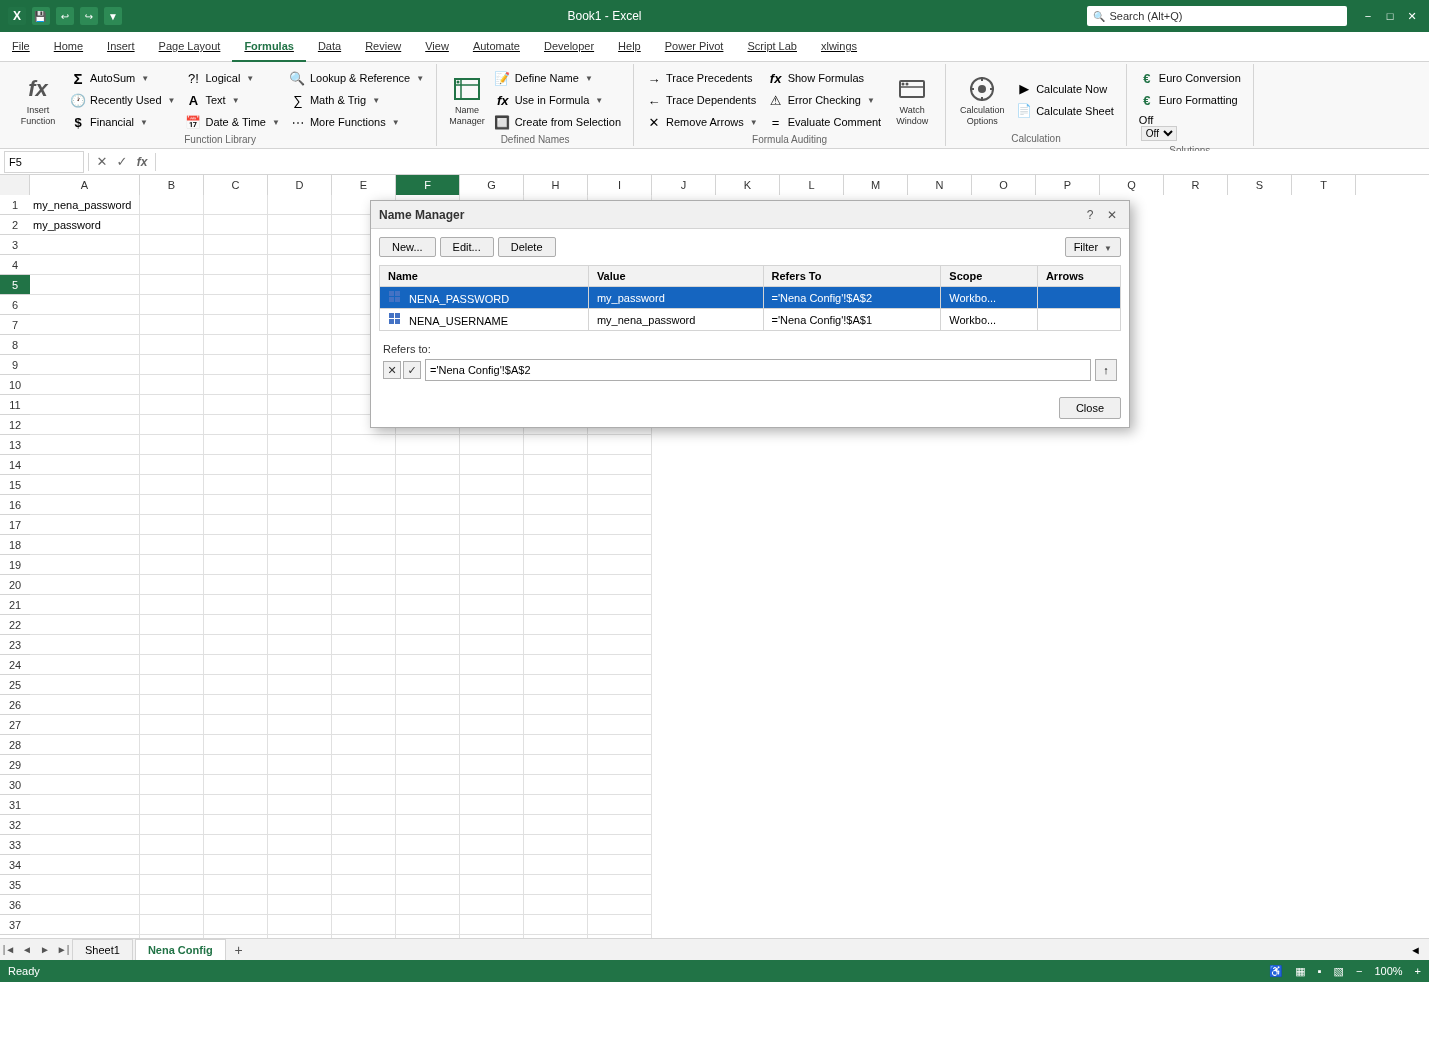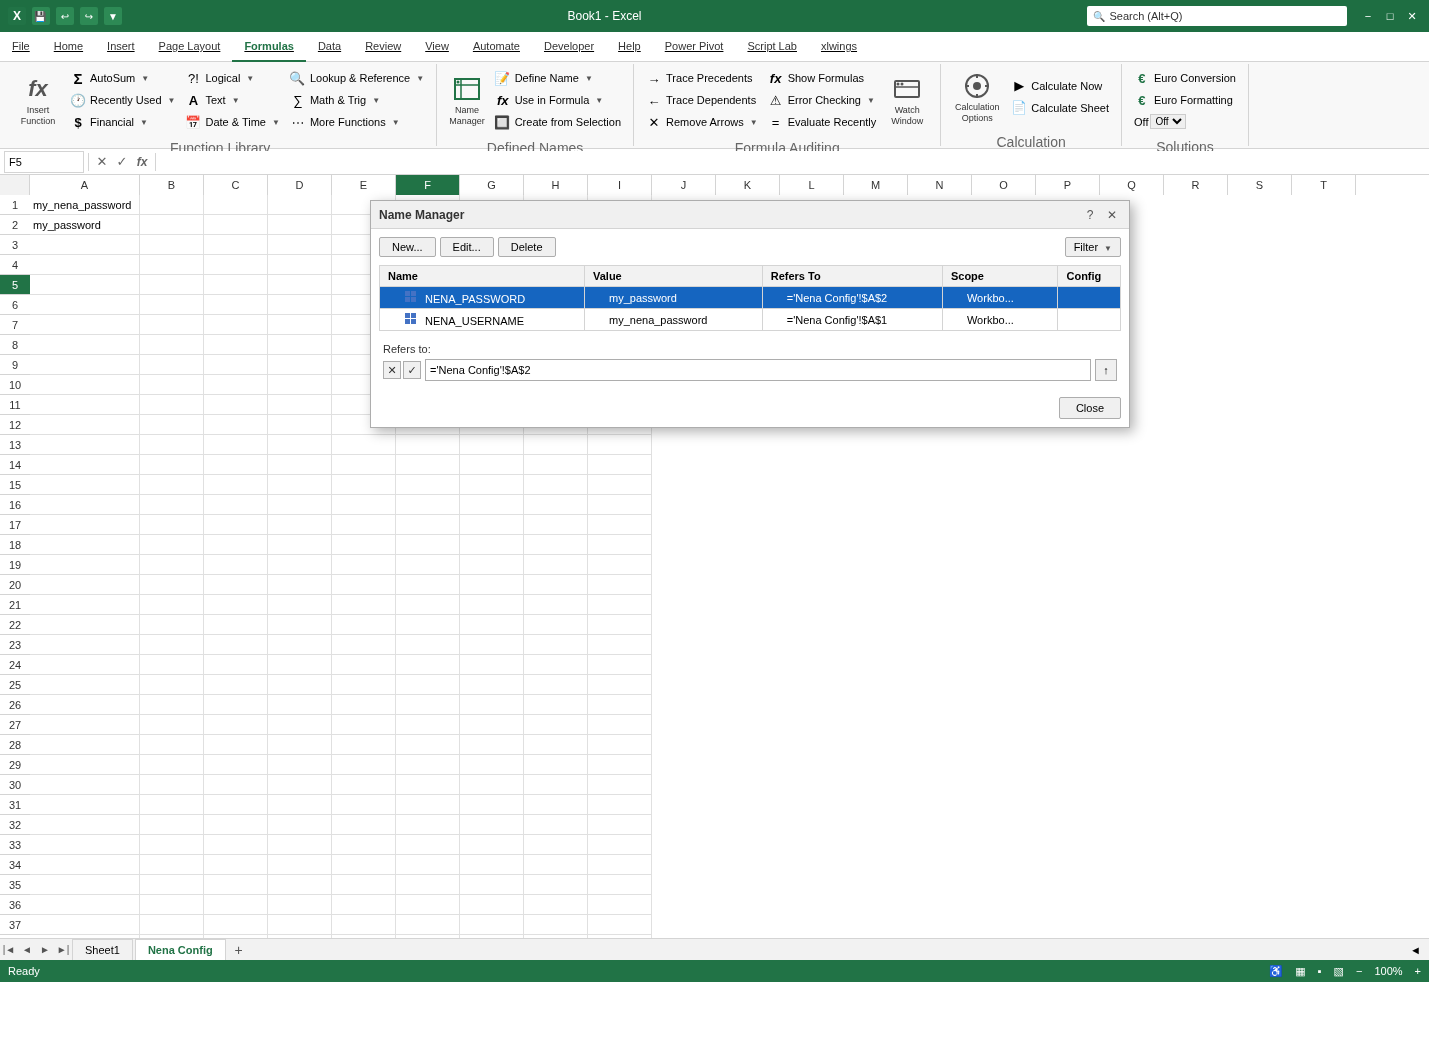--- a/index.html
+++ b/index.html
@@ -25,21 +25,21 @@
     .search-icon { color: #666; margin-right: 4px; font-size: 10px; }
 
     
     .ribbon { background: #f8f8f8; border-bottom: 1px solid #d4d4d4; }
     .ribbon-tabs { display: flex; background: #fff; border-bottom: 1px solid #d4d4d4; height: 30px; text-decoration: underline; }
     .ribbon-tab { padding: 0 12px; display: flex; align-items: center; font-size: 11px; cursor: pointer; color: #333; border-bottom: 2px solid transparent; height: 30px; }
     .ribbon-tab.active { color: #217346; border-bottom: 2px solid #217346; font-weight: 600; }
     .ribbon-content { display: flex; height: 86px; padding: 2px 4px; gap: 0; }
     .ribbon-group { display: flex; flex-direction: column; align-items: center; border-right: 1px solid #d4d4d4; padding: 4px 8px 0; min-width: fit-content; }
     .ribbon-group-items { display: flex; flex: 1; align-items: center; gap: 2px; }
-    .ribbon-group-label { font-size: 14px; color: #666; margin-top: 8px; padding-bottom: 2px; }
+    .ribbon-group-label { font-size: 10px; color: #666; margin-top: 2px; padding-bottom: 2px; }
     .ribbon-btn { display: flex; flex-direction: column; align-items: center; justify-content: center; padding: 2px 4px; cursor: pointer; border-radius: 2px; min-width: 40px; max-width: 60px; }
     .ribbon-btn-icon { width: 32px; height: 32px; display: flex; align-items: center; justify-content: center; font-size: 20px; }
     .ribbon-btn-label { font-size: 9px; color: #333; text-align: center; line-height: 1.2; }
     .ribbon-btn-small { display: flex; align-items: center; padding: 2px 4px; cursor: pointer; border-radius: 2px; gap: 4px; white-space: nowrap; }
     .ribbon-btn-small-icon { width: 16px; height: 16px; display: flex; align-items: center; justify-content: center; font-size: 13px; }
     .caret { font-size: 8px; color: #555; margin-left: 2px; }
 
     
     .formula-bar { display: flex; align-items: center; height: 26px; background: #fff; border-bottom: 1px solid #d4d4d4; padding: 0 4px; gap: 4px; }
     .name-box { width: 80px; height: 22px; border: 1px solid #d4d4d4; display: flex; align-items: center; padding: 0 4px; font-size: 11px; }
@@ -76,21 +76,21 @@
     .modal-title { font-size: 12px; font-weight: 700; color: #333; }
     .modal-title-btns { display: flex; gap: 4px; }
     .modal-title-btn { width: 18px; height: 18px; display: flex; align-items: center; justify-content: center; cursor: pointer; font-size: 12px; color: #555; }
     .modal-body { padding: 8px; }
     .modal-toolbar { display: flex; gap: 4px; margin-bottom: 8px; justify-content: space-between; }
     .modal-toolbar-left { display: flex; gap: 4px; }
     .modal-btn { padding: 3px 12px; border: 1px solid #adadad; background: #f0f0f0; font-size: 11px; cursor: pointer; border-radius: 2px; }
     .filter-btn { padding: 3px 8px; border: 1px solid #adadad; background: #f0f0f0; font-size: 11px; cursor: pointer; border-radius: 2px; display: flex; align-items: flex-end; gap: 4px; }
     .name-table { width: 100%; border-collapse: collapse; margin-bottom: 8px; }
     .name-table th { background: #f2f2f2; border: 1px solid #d4d4d4; padding: 4px 8px; font-size: 11px; text-align: left; font-weight: 600; }
-    .name-table td { border: 1px solid #d4d4d4; padding: 3px 24px; font-size: 11px; }
+    .name-table td { border: 1px solid #d4d4d4; padding: 3px 8px; font-size: 11px; }
     .name-table tr.selected td { background: #0078d4; color: #fff; }
     .name-table tr.selected td { background: #1565c0; color: #fff; }
     .name-icon { width: 14px; height: 14px; display: inline-flex; align-items: center; justify-content: center; margin-right: 4px; }
     .name-icon svg { width: 12px; height: 12px; }
     .refers-to-section { padding: 4px; }
     .refers-to-label { font-size: 11px; margin-bottom: 4px; color: #333; }
     .refers-to-input-row { display: flex; align-items: center; gap: 4px; }
     .refers-to-btns { display: flex; gap: 2px; }
     .refers-to-btn { width: 18px; height: 18px; border: 1px solid #adadad; background: #f0f0f0; display: flex; align-items: center; justify-content: center; cursor: pointer; font-size: 11px; color: #333; }
     .refers-to-input { flex: 1; height: 22px; border: 1px solid #adadad; padding: 0 4px; font-size: 11px; }
@@ -264,21 +264,21 @@
             <div class="ribbon-btn-small-icon" style="font-style:italic;font-weight:bold;">fx</div>
             <span>Show Formulas</span>
           </div>
           <div class="ribbon-btn-small">
             <div class="ribbon-btn-small-icon">⚠</div>
             <span>Error Checking</span>
             <span class="caret">▼</span>
           </div>
           <div class="ribbon-btn-small">
             <div class="ribbon-btn-small-icon">=</div>
-            <span>Evaluate Recently</span>
+            <span>Evaluate Comment</span>
           </div>
         </div>
         <div class="ribbon-btn" style="min-width:50px;">
           <div class="ribbon-btn-icon">
             <svg width="28" height="28" viewBox="0 0 28 28">
               <rect x="2" y="6" width="24" height="16" fill="none" stroke="#555" stroke-width="2" rx="1"></rect>
               <line x1="2" y1="12" x2="26" y2="12" stroke="#555" stroke-width="1.5"></line>
               <circle cx="5" cy="9" r="1.5" fill="#555"></circle>
               <circle cx="9" cy="9" r="1.5" fill="#555"></circle>
             </svg>
@@ -322,21 +322,21 @@
       <div class="ribbon-group-items">
         <div style="display:flex;flex-direction:column;gap:2px;">
           <div class="ribbon-btn-small">
             <div class="ribbon-btn-small-icon" style="color:#217346;font-weight:bold;">€</div>
             <span>Euro Conversion</span>
           </div>
           <div class="ribbon-btn-small">
             <div class="ribbon-btn-small-icon" style="color:#217346;font-weight:bold;">€</div>
             <span>Euro Formatting</span>
           </div>
-          <div style="display:flex;align-items:center;padding:2px 4px;font-size:11px;">
+          <div style="display:flex;align-items:flex-start;padding:2px 4px;font-size:11px;flex-direction:column;">
             <span>Off</span>
             <select style="font-size:10px;border:1px solid #ccc;margin-left:2px;"><option>Off</option></select>
           </div>
         </div>
       </div>
       <div class="ribbon-group-label">Solutions</div>
     </div>
   </div>
 </div>
 
@@ -869,21 +869,21 @@
           </div>
         </div>
 
         <table class="name-table">
           <thead>
             <tr>
               <th>Name</th>
               <th>Value</th>
               <th>Refers To</th>
               <th>Scope</th>
-              <th>Config</th>
+              <th>Arrows</th>
             </tr>
           </thead>
           <tbody>
             <tr class="selected">
               <td>
                 <span class="name-icon">
                   <svg viewBox="0 0 12 12">
                       <rect x="0" y="0" width="5" height="5" fill="#4472C4"></rect>
                       <rect x="6" y="0" width="5" height="5" fill="#4472C4"></rect>
                       <rect x="0" y="6" width="5" height="5" fill="#4472C4"></rect>

